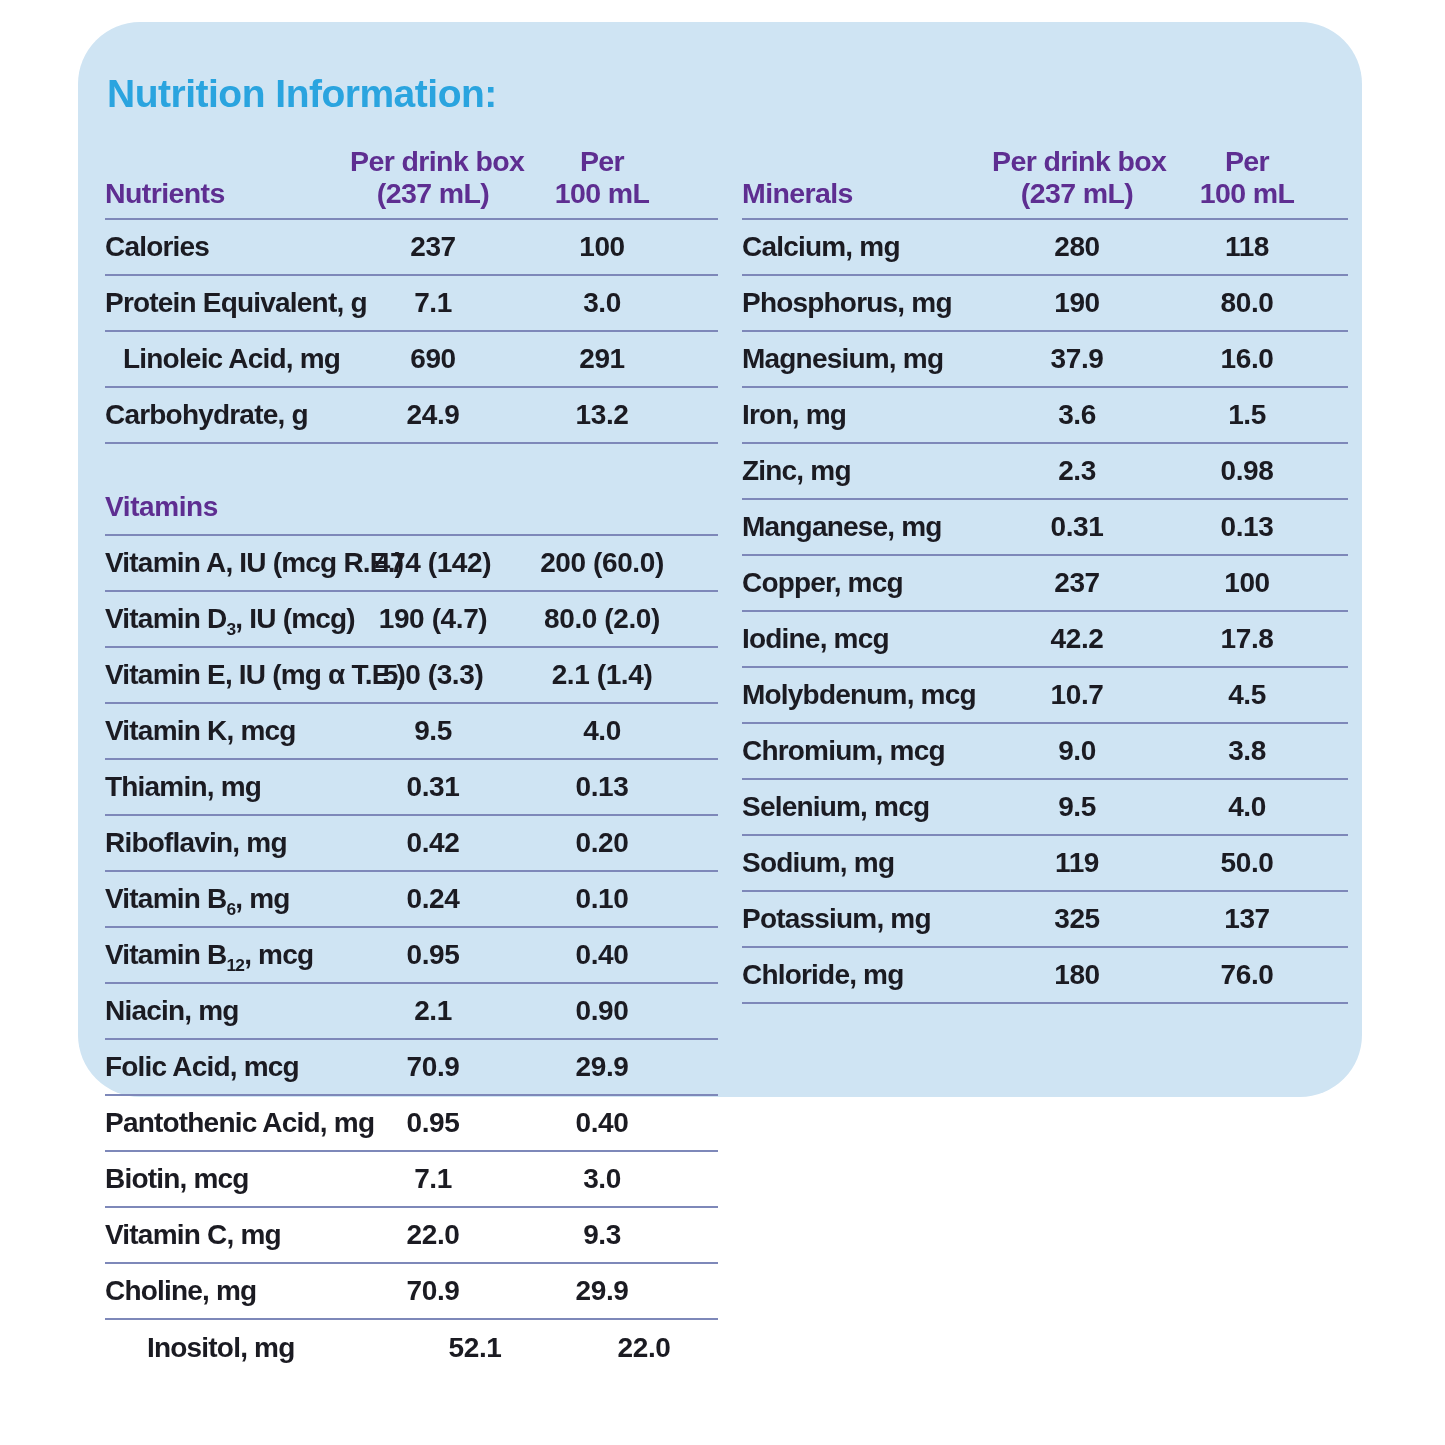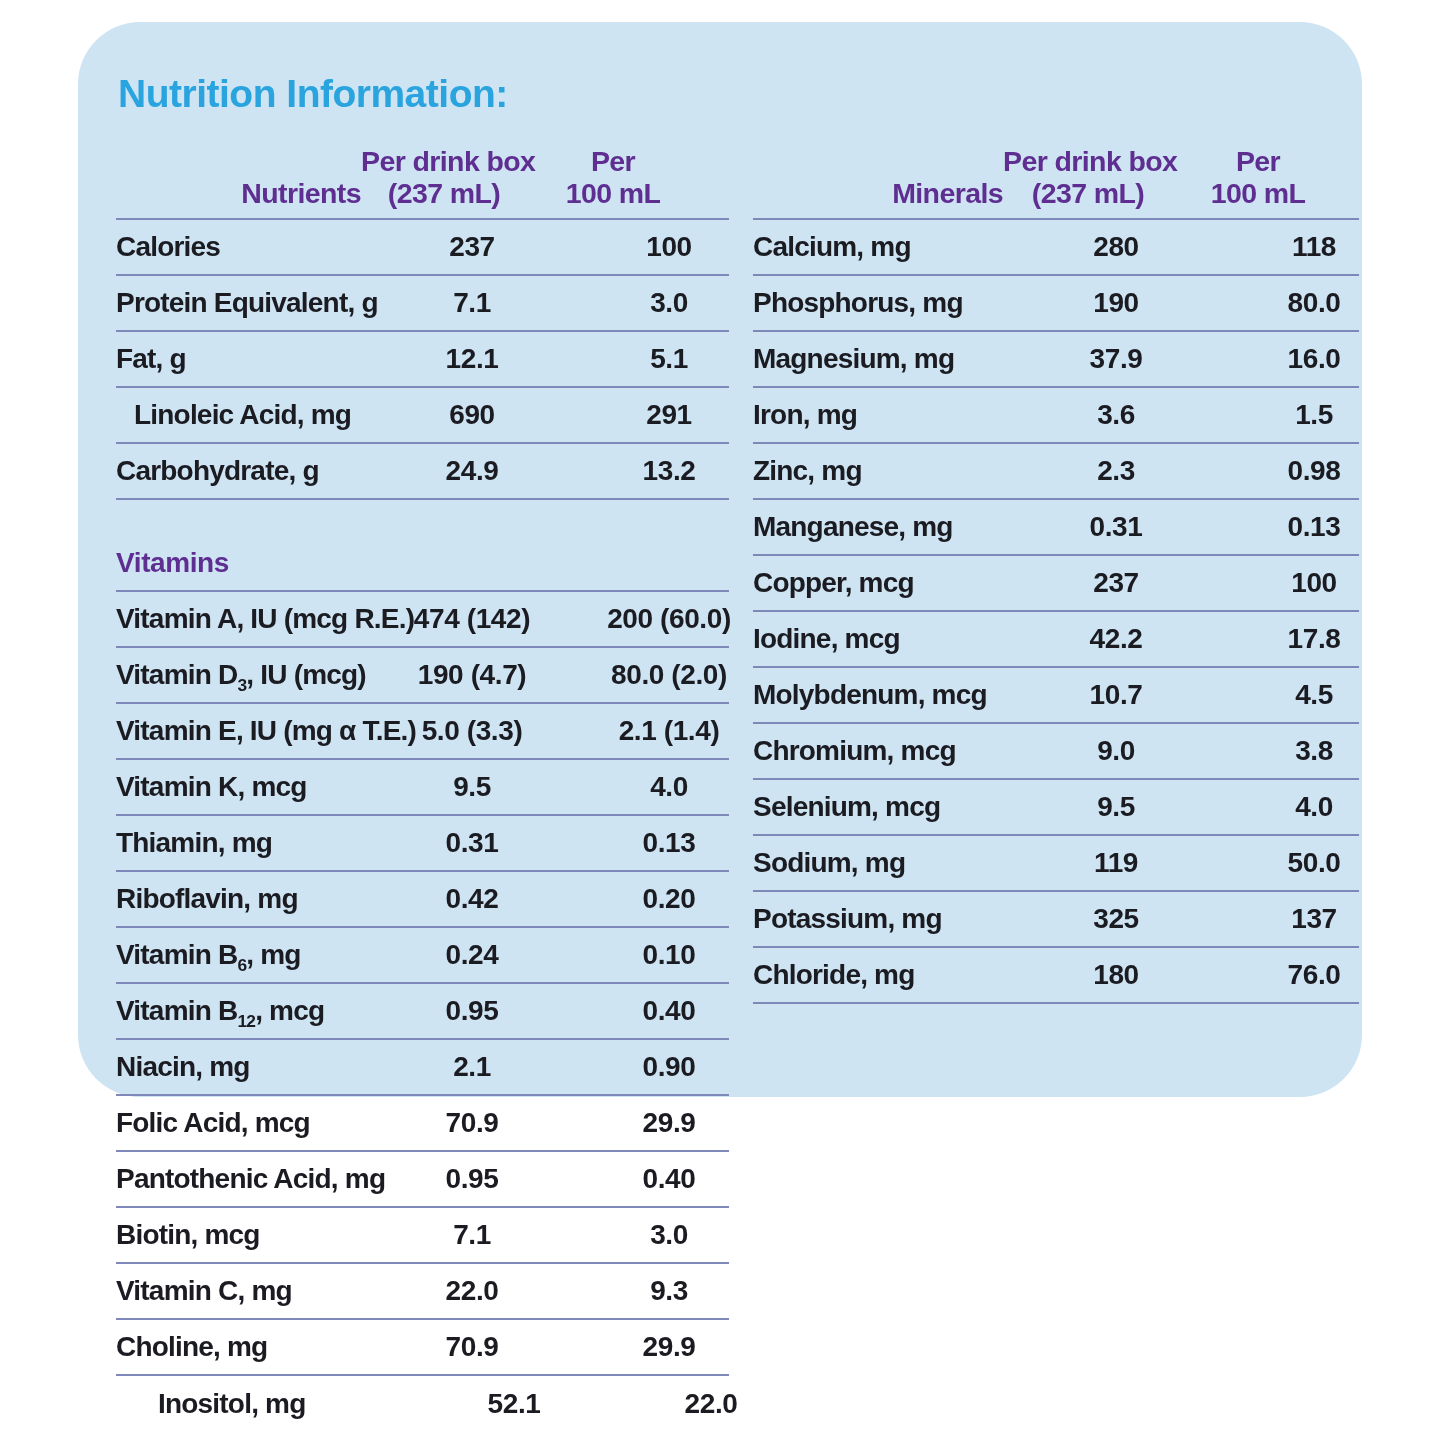--- a/index.html
+++ b/index.html
@@ -17,21 +17,21 @@
     background:var(--page-bg);
     font-family:"Liberation Sans", sans-serif;
     position:relative;
     overflow:hidden;
   }
   .card{
     position:absolute;left:78px;top:22px;
     width:1284px;height:1075px;
     background:var(--card-bg);
     border-radius:62px;
-    padding:50px 14px 0 38px;
+    padding:50px 14px 0 27px;
   }
   .title{
     margin:0 0 24px 2px;
     color:var(--title);
     font-size:39px;
     font-weight:700;
     letter-spacing:-0.5px;
   }
   .tables{display:flex;gap:24px;align-items:flex-start;}
   .tbl{flex:none;}
@@ -46,29 +46,27 @@
     padding-bottom:8px;
     border-bottom:2px solid var(--line);
   }
   .th{
     color:var(--heading);
     font-weight:700;
     font-size:28.5px;
     letter-spacing:-0.6px;
     line-height:1.12;
     white-space:nowrap;
-    text-align:right;
   }
   .th.num{text-align:center;}
   .th.num span{display:block;}
   .row{
     height:56px;
     align-items:center;
     border-bottom:2px solid var(--line);
-    gap:28px;
   }
   .cell{
     font-size:28px;
     font-weight:600;
     color:var(--text);
     letter-spacing:-0.8px;
     white-space:nowrap;
     line-height:1;
   }
   .cell.num{text-align:center;letter-spacing:-0.4px;}
@@ -103,25 +101,20 @@
     <div class="cell num">237</div>
     <div class="cell num">100</div>
   </div>
 
   <div class="row">
     <div class="cell label">Protein Equivalent, g</div>
     <div class="cell num">7.1</div>
     <div class="cell num">3.0</div>
   </div>
 
-  <div class="row">
-    <div class="cell label">Fat, g</div>
-    <div class="cell num">12.1</div>
-    <div class="cell num">5.1</div>
-  </div>
 
   <div class="row indent">
     <div class="cell label">Linoleic Acid, mg</div>
     <div class="cell num">690</div>
     <div class="cell num">291</div>
   </div>
 
   <div class="row">
     <div class="cell label">Carbohydrate, g</div>
     <div class="cell num">24.9</div>

